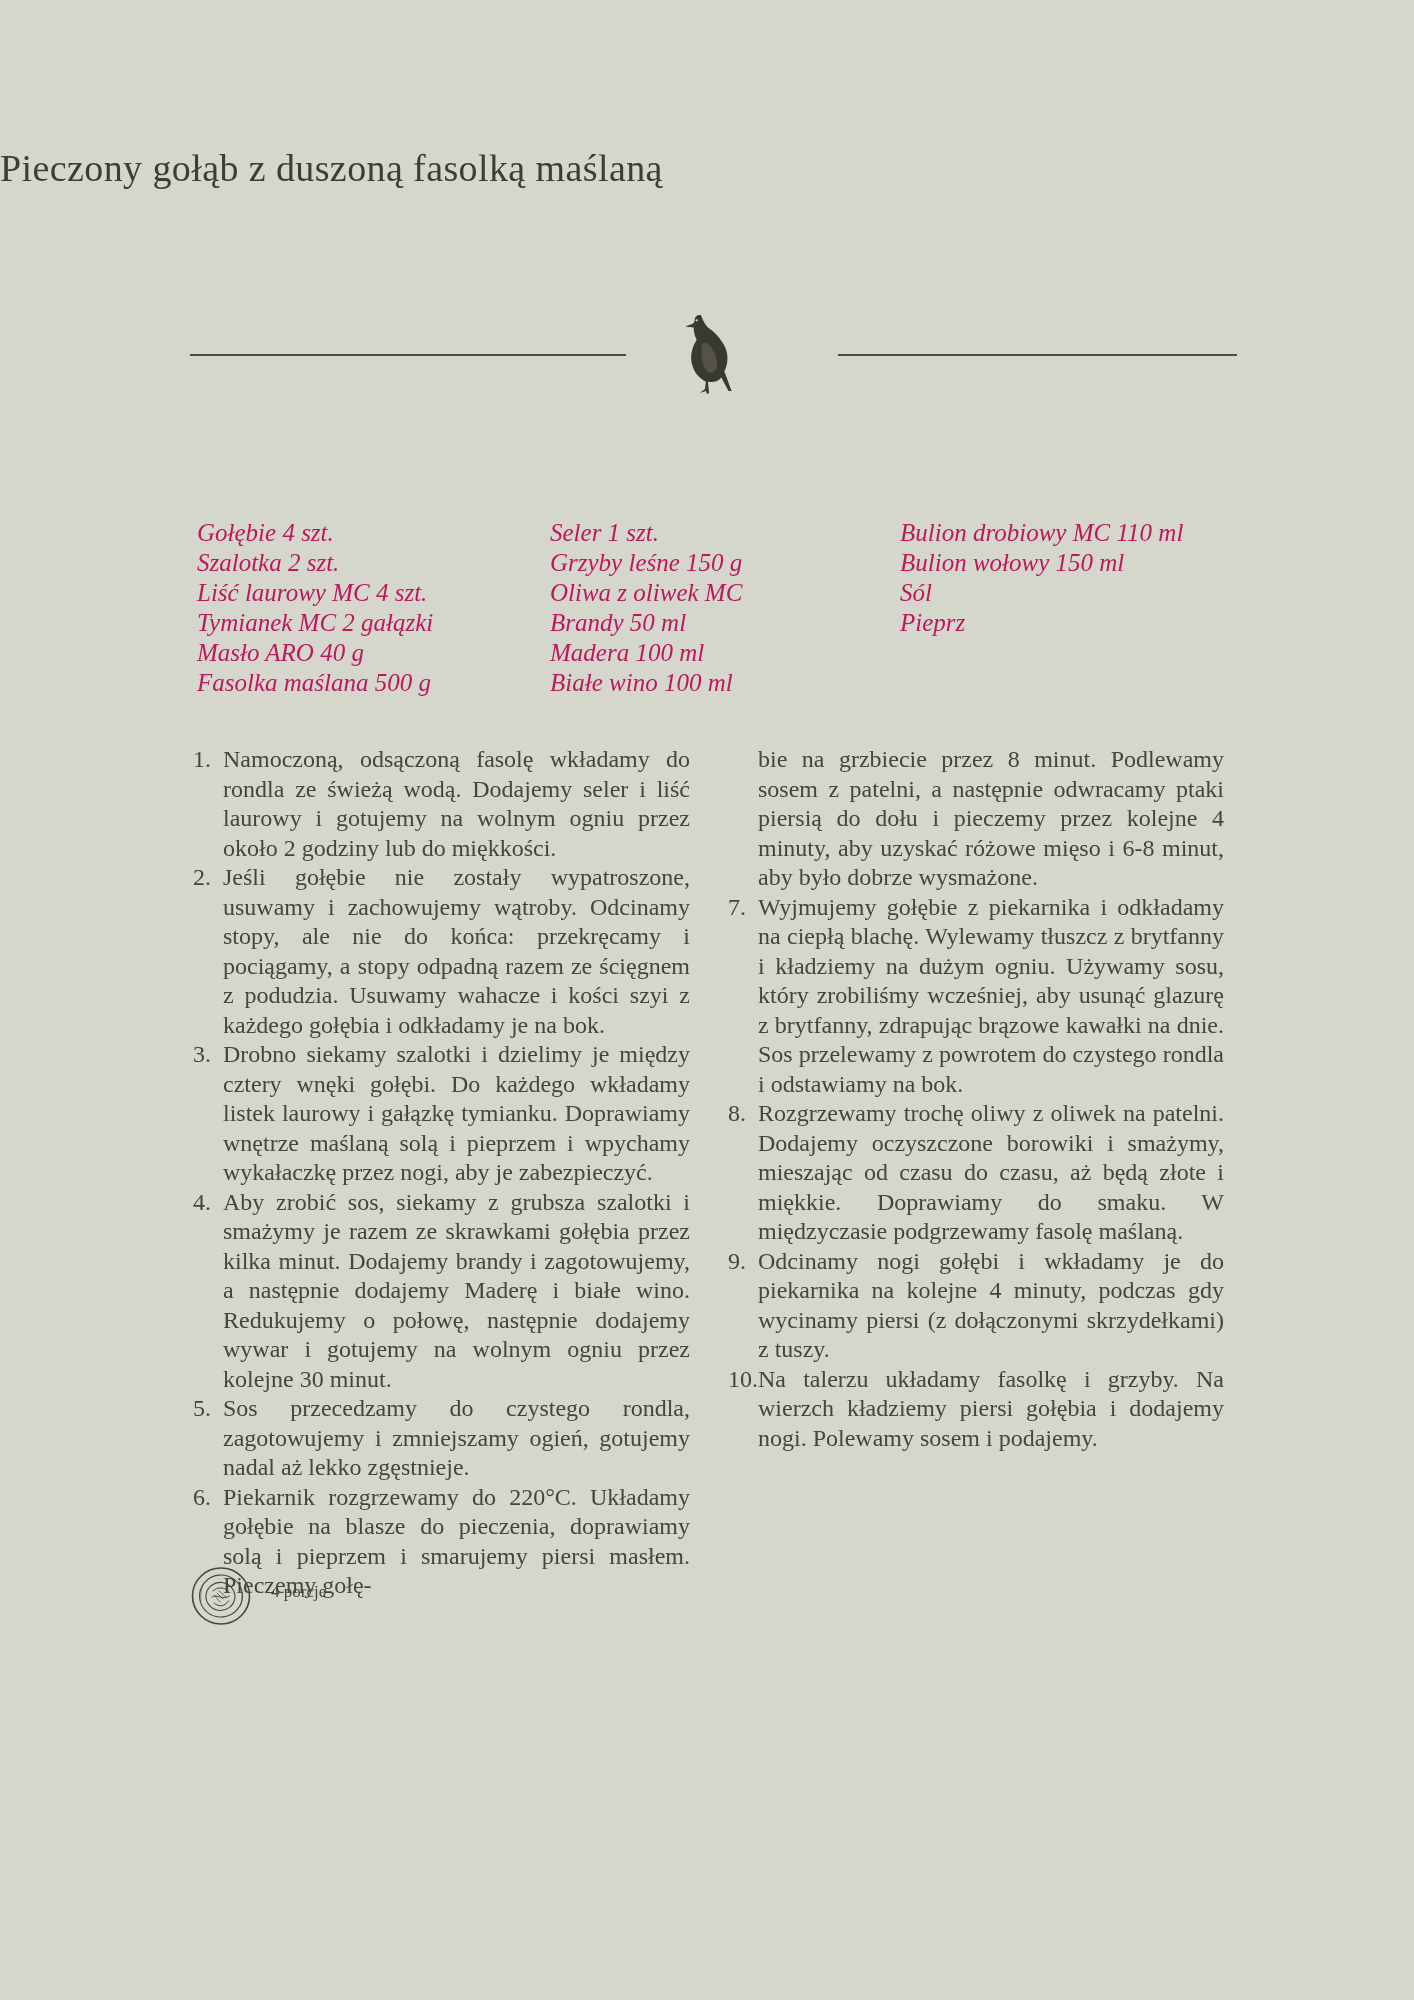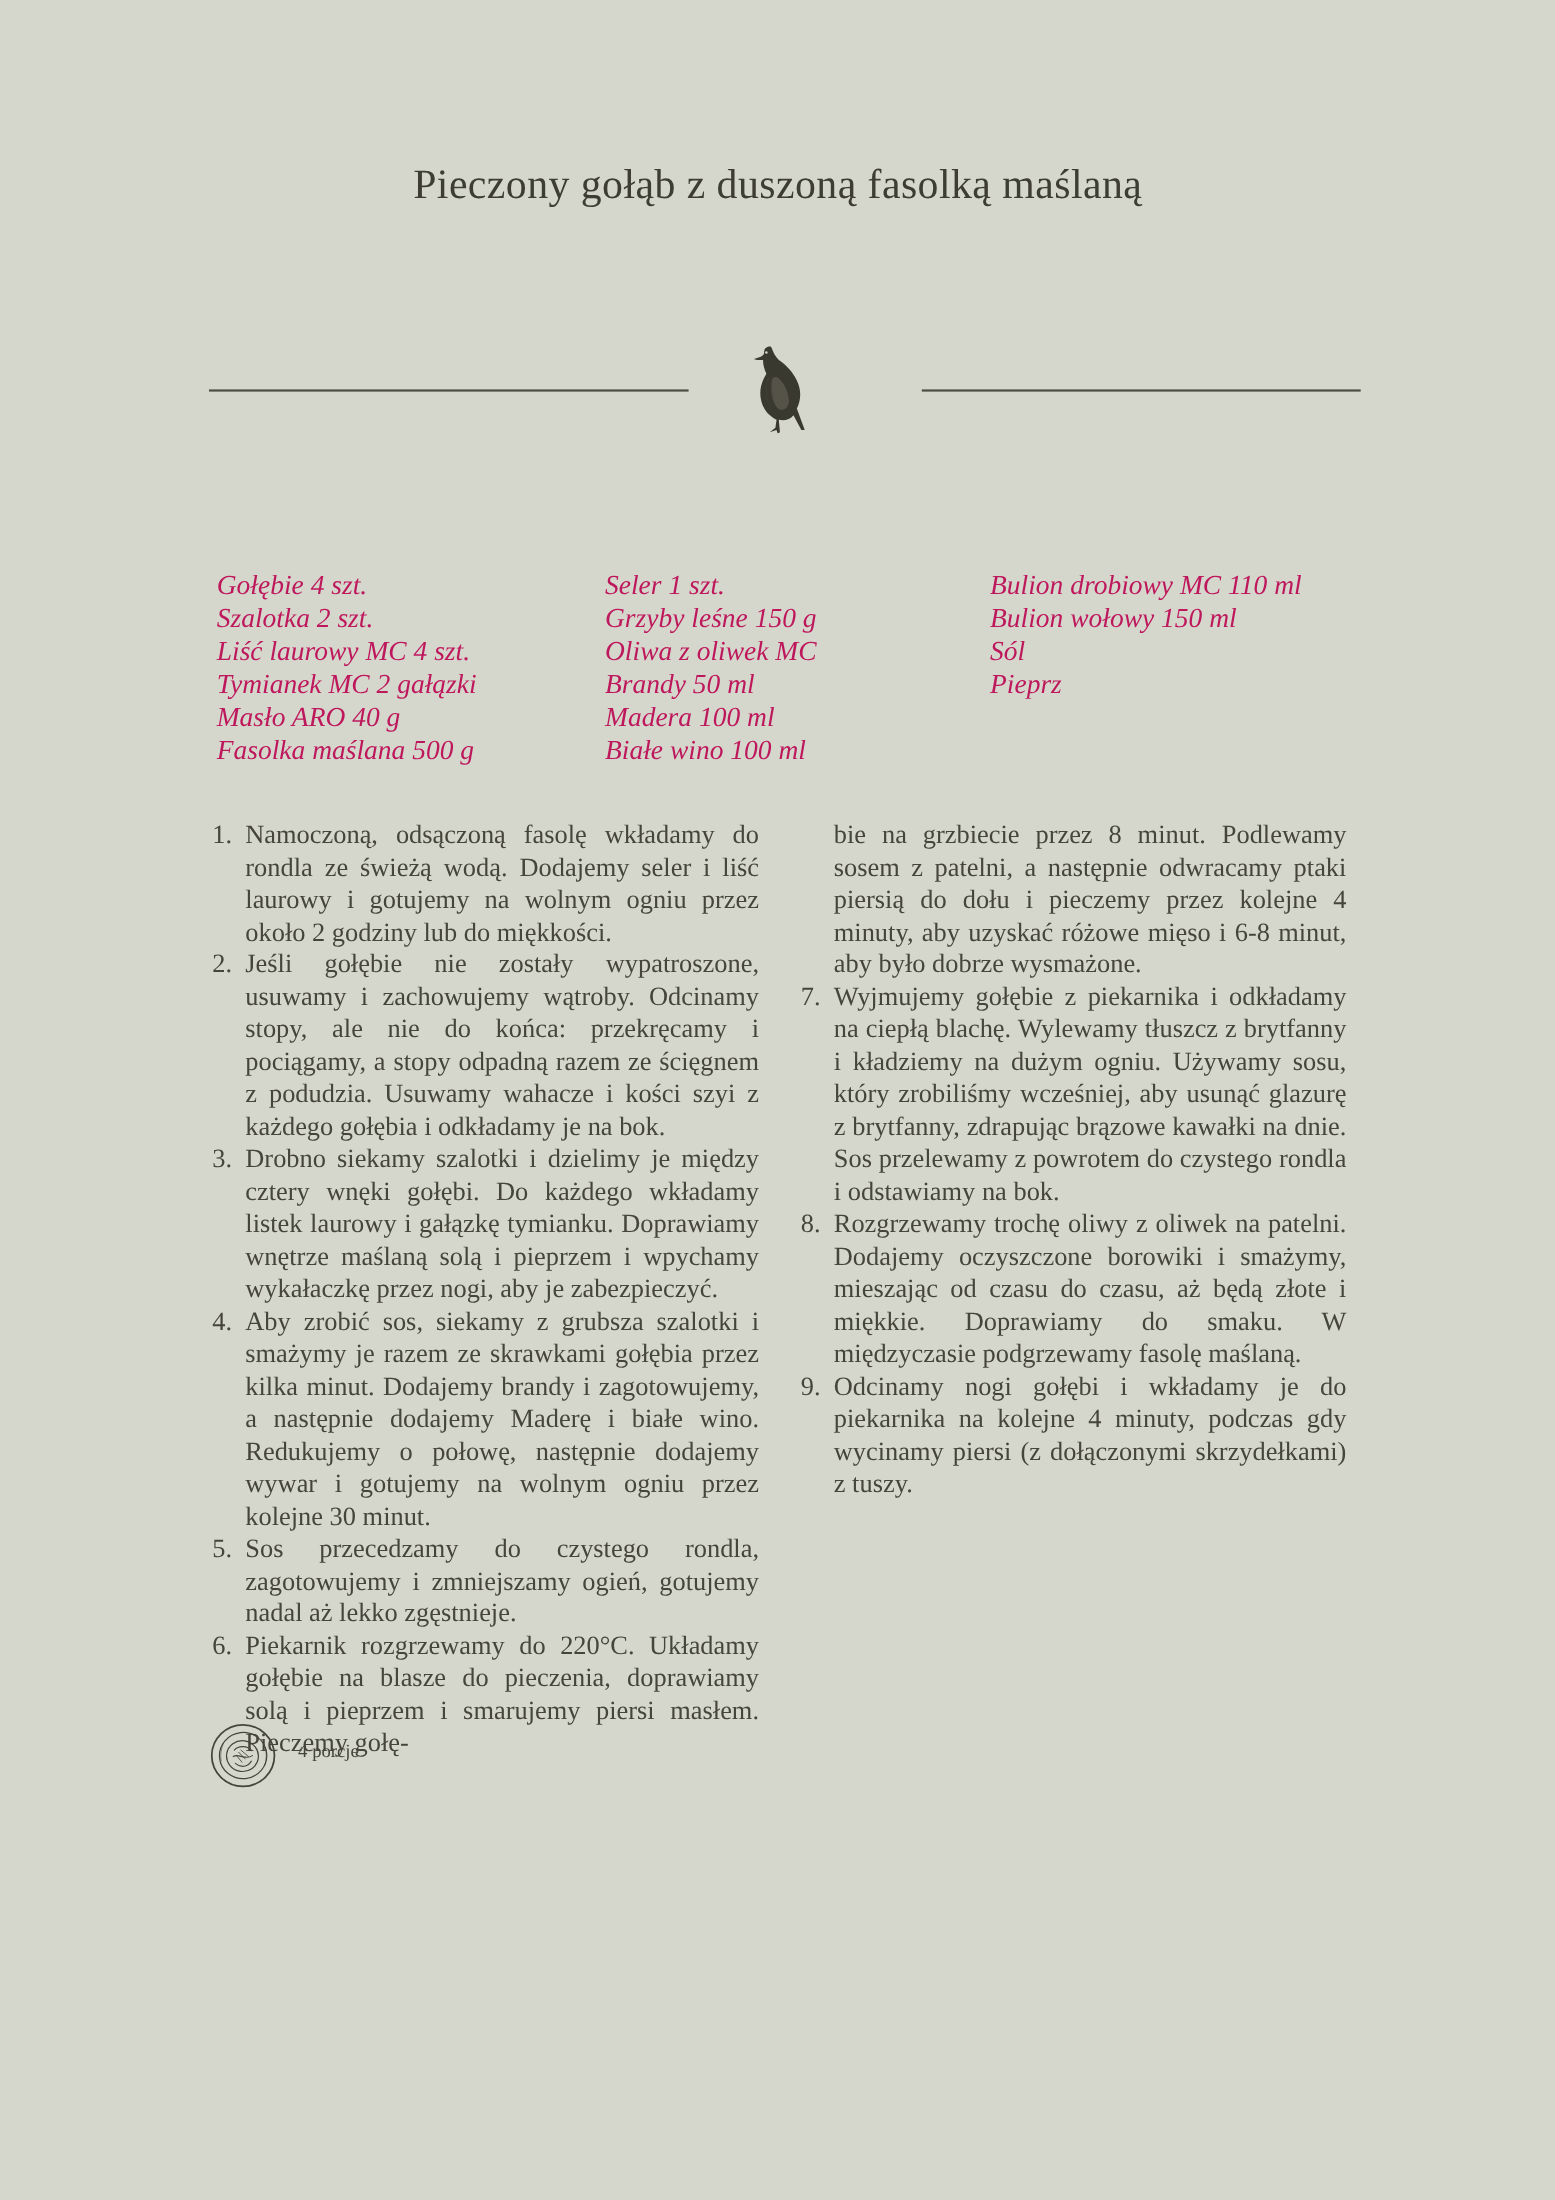--- a/index.html
+++ b/index.html
@@ -2,21 +2,21 @@
 <html><head>
 <meta charset="utf-8">
 <style>
   html,body{margin:0;padding:0;}
   body{background:#d6d7cc;}
   .page{
     position:relative;width:1414px;height:2000px;background:#d6d7cc;
     font-family:"Liberation Serif", serif;color:#4b4a40;overflow:hidden;
   }
   .title{
-    position:absolute;top:146px;left:0;width:100%;margin:0;text-align:center;
+    position:absolute;top:146px;left:0;width:100%;margin:0;text-align:left;
     font-size:38px;font-weight:400;color:#3e3d33;letter-spacing:.4px;
   }
   .rule{position:absolute;top:354px;height:2px;background:#4e4d43;}
   .rule-left{left:190px;width:436px;}
   .rule-right{left:838px;width:399px;}
   .bird{position:absolute;left:679px;top:312px;width:58px;height:82px;}
   .ing-col{
     list-style:none;margin:0;padding:0;position:absolute;top:518px;
     font-style:italic;font-size:25px;line-height:30px;color:#be185d;
   }
@@ -113,20 +113,24 @@
         <div class="step-text">Wyjmujemy gołębie z piekarnika i odkładamy na ciepłą blachę. Wylewamy tłuszcz z brytfanny i kładziemy na dużym ogniu. Używamy sosu, który zrobiliśmy wcześniej, aby usunąć glazurę z brytfanny, zdrapując brązowe kawałki na dnie. Sos przelewamy z powrotem do czystego rondla i odstawiamy na bok.</div>
       </div>
       <div class="step">
         <span class="step-num">8.</span>
         <div class="step-text">Rozgrzewamy trochę oliwy z oliwek na patelni. Dodajemy oczyszczone borowiki i smażymy, mieszając od czasu do czasu, aż będą złote i miękkie. Doprawiamy do smaku. W międzyczasie podgrzewamy fasolę maślaną.</div>
       </div>
       <div class="step">
         <span class="step-num">9.</span>
         <div class="step-text">Odcinamy nogi gołębi i wkładamy je do piekarnika na kolejne 4 minuty, podczas gdy wycinamy piersi (z dołączonymi skrzydełkami) z tuszy.</div>
       </div>
+      <div class="step">
+        <span class="step-num">10.</span>
+        <div class="step-text">Na talerzu układamy fasolkę i grzyby. Na wierzch kładziemy piersi gołębia i dodajemy nogi. Polewamy sosem i podajemy.</div>
+      </div>
     </div>
 
   <div class="plate">
     <svg viewBox="0 0 64 66" width="64" height="66" aria-hidden="true">
       <ellipse class="ink" cx="32" cy="33" rx="28.5" ry="28" stroke-width="1.6"></ellipse>
       <ellipse class="ink" cx="32" cy="33" rx="21.5" ry="21" stroke-width="1.1" transform="rotate(-6 32 33)"></ellipse>
       <ellipse class="ink" cx="31.5" cy="33.5" rx="14.5" ry="14" stroke-width="1.1" transform="rotate(8 32 33)"></ellipse>
       <path class="ink" stroke-width="1" d="M24,28 C28,23.5 36,24 40,28.5"></path>
       <path class="ink" stroke-width="1" d="M23,34 C27,30 34,38 40.5,33"></path>
       <path class="ink" stroke-width="1" d="M25,40 C30,44.5 36,43.5 39.5,38"></path>

